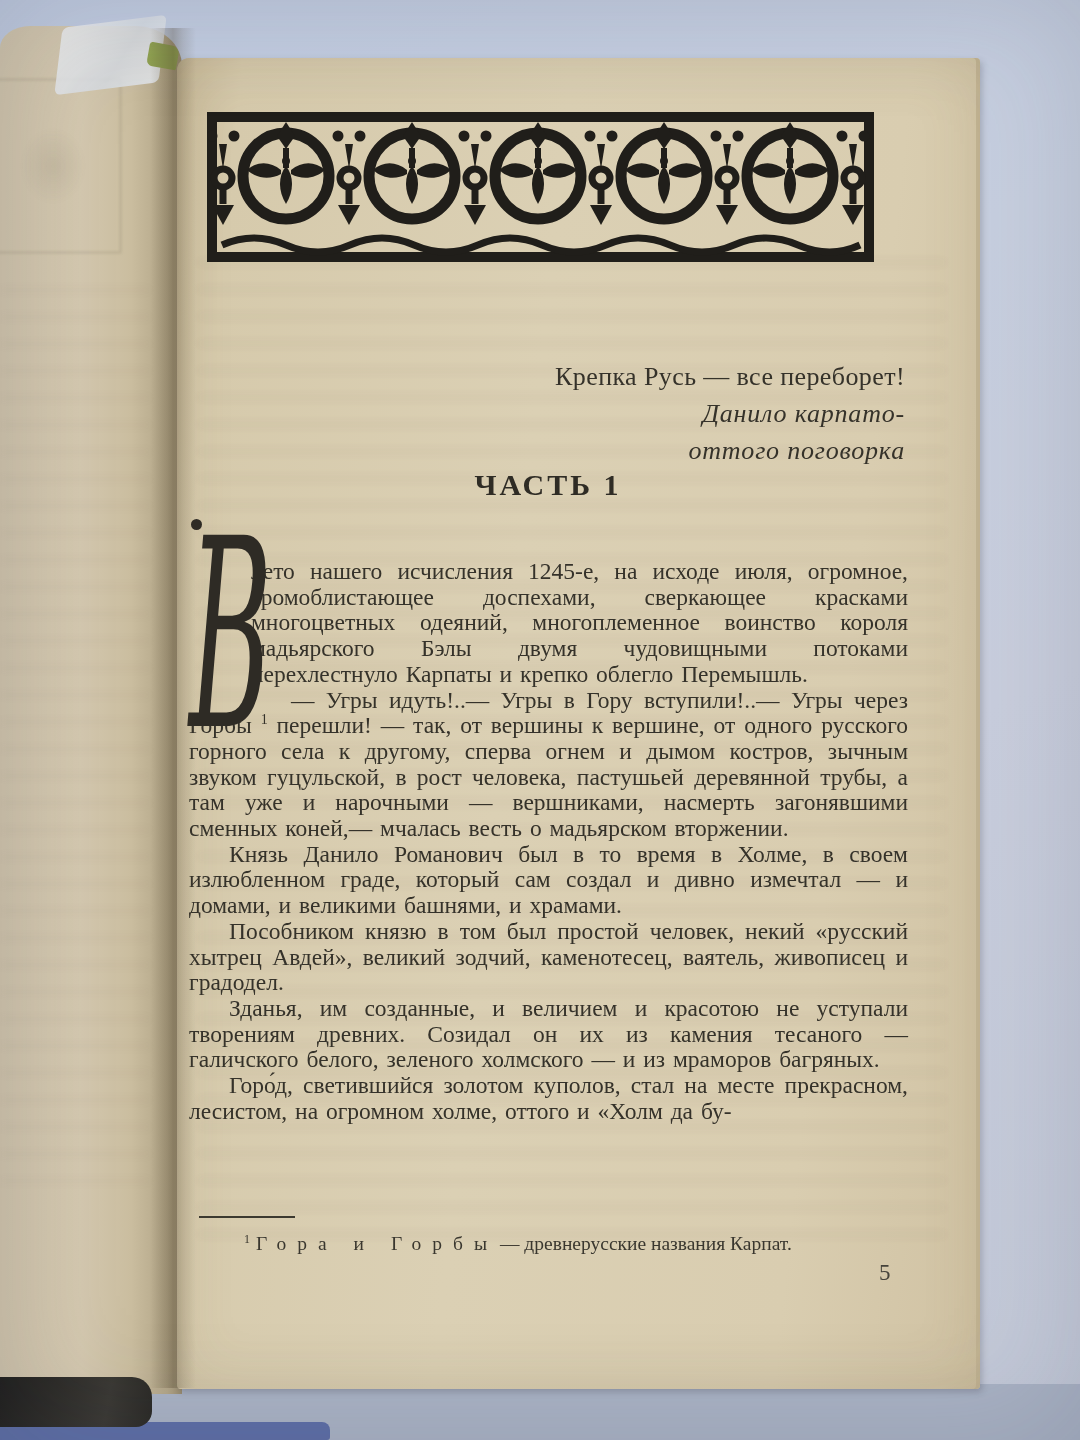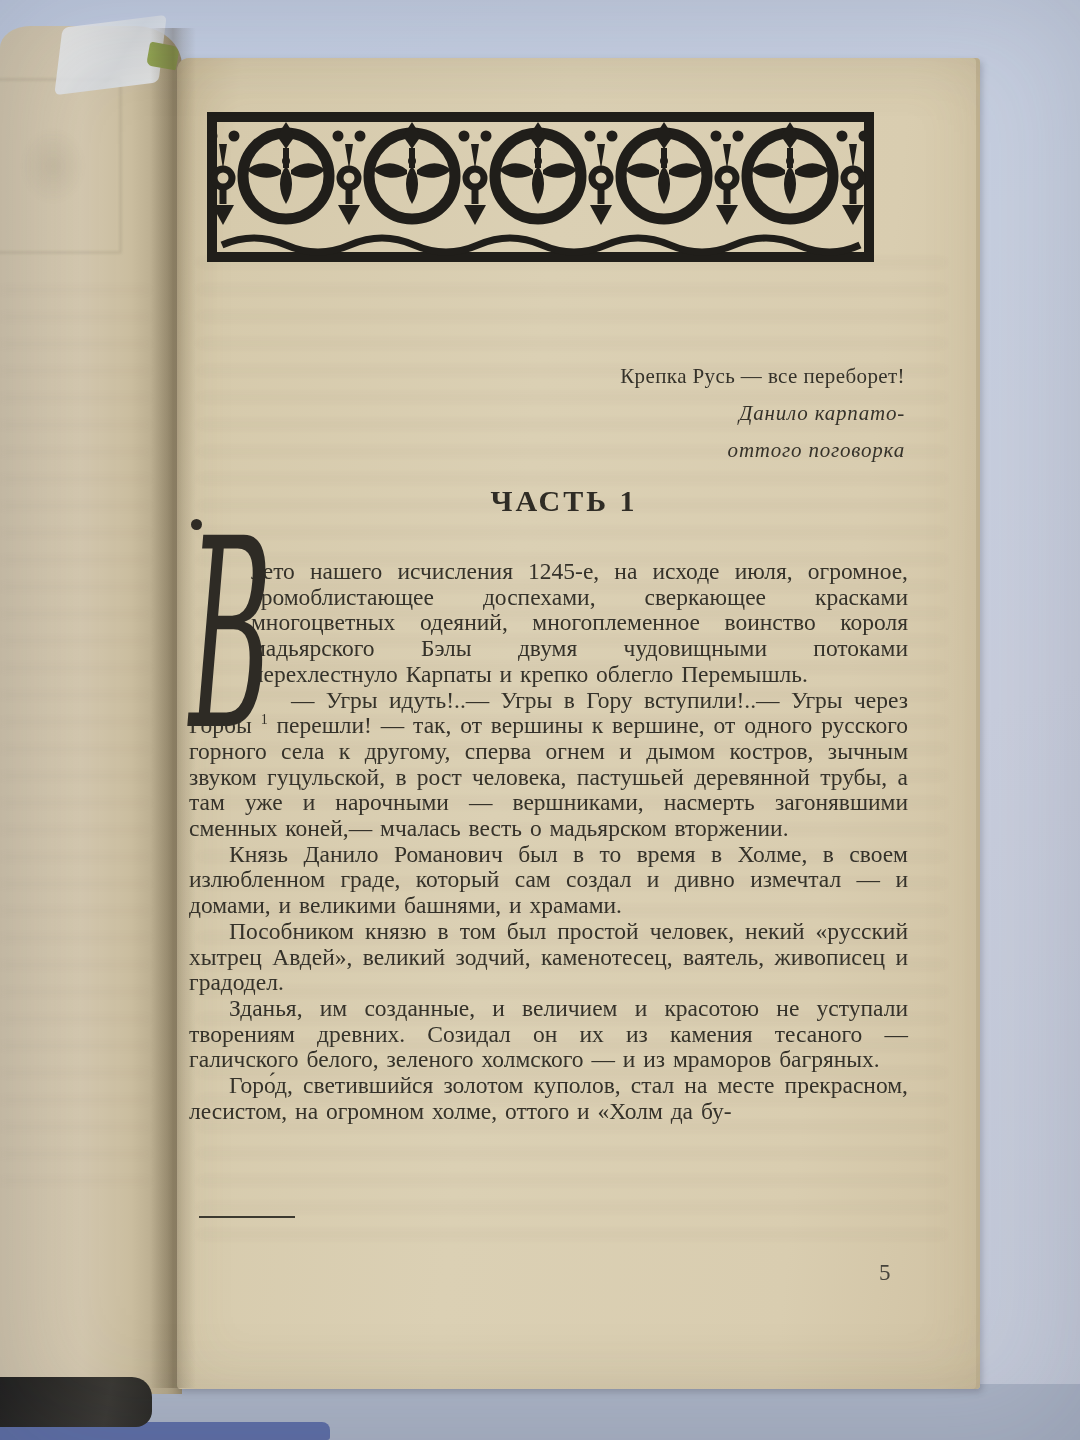--- a/index.html
+++ b/index.html
@@ -47,24 +47,24 @@
   .page{position:absolute;left:177px;top:58px;width:803px;height:1331px;z-index:10;
     background:linear-gradient(96deg,#c9bb9b 0%,#d6caac 7%,#dbd0b4 42%,#d9cdb0 78%,#d0c2a3 100%);
     border-radius:12px 4px 4px 4px;
     box-shadow:inset 0 0 60px rgba(120,100,60,.14), inset -4px 0 0 #c6b898, 2px 3px 6px rgba(60,60,70,.25);}
   .page .ghost{position:absolute;left:20px;top:200px;width:750px;height:990px;opacity:.85;pointer-events:none;
     background:repeating-linear-gradient(180deg,rgba(95,88,68,.05) 0 9px,transparent 9px 27px);filter:blur(4px);}
   
   .ornament{position:absolute;left:30px;top:54px;width:667px;height:150px;}
   
   .epigraph{position:absolute;left:330px;top:300px;width:398px;text-align:right;
-    font-size:21px;line-height:37px;color:var(--ink);letter-spacing:.4px;}
+    font-size:26px;line-height:37px;color:var(--ink);letter-spacing:.4px;}
   .epigraph .it{font-style:italic;letter-spacing:.8px;}
   
-  .heading{position:absolute;left:12px;top:410px;width:718px;margin:16px;text-align:center;
+  .heading{position:absolute;left:12px;top:410px;width:718px;margin:0;text-align:center;
     font-size:30px;font-weight:bold;letter-spacing:3px;color:#2f2c25;}
   
   .body-block{position:absolute;left:12px;top:501px;width:719px;
     font-size:23.5px;line-height:25.7px;color:var(--ink);text-align:justify;word-spacing:2px;}
   .para{margin:0;text-indent:40px;}
   .para.first{text-indent:0;position:relative;}
   .dropcap-float{float:left;width:62px;height:129px;}
   .dropcap{position:absolute;left:0px;top:-44px;display:block;
     font-family:"DejaVu Serif",serif;font-style:italic;font-weight:normal;
     font-size:205px;line-height:1;color:#2e2b25;
@@ -155,19 +155,21 @@
       </p>
       <p class="para"><span>— Угры идуть!..— Угры в Гору вступили!..— Угры через Горбы </span><sup class="fnref">1</sup><span> перешли! — так, от вершины к вершине, от одного русского горного села к другому, сперва огнем и дымом костров, зычным звуком гуцульской, в рост человека, пастушьей деревянной трубы, а там уже и нарочными — вершниками, насмерть загонявшими сменных коней,— мчалась весть о мадьярском вторжении.</span>
       </p>
       <p class="para">Князь Данило Романович был в то время в Холме, в своем излюбленном граде, который сам создал и дивно измечтал — и домами, и великими башнями, и храмами.</p>
       <p class="para">Пособником князю в том был простой человек, некий «русский хытрец Авдей», великий зодчий, каменотесец, ваятель, живописец и градодел.</p>
       <p class="para">Зданья, им созданные, и величием и красотою не уступали творениям древних. Созидал он их из камения тесаного — галичского белого, зеленого холмского — и из мраморов багряных.</p>
       <p class="para">Горо́д, светившийся золотом куполов, стал на месте прекрасном, лесистом, на огромном холме, оттого и «Холм да бу-</p>
     </div>
 
     <div class="footnote-rule"></div>
+    <p class="footnote"><sup>1</sup><span class="spaced">Гора и Горбы</span><span>— древнерусские названия Карпат.</span>
+    </p>
 
     <div class="pagenum">5</div>
   </div>
 
   <div class="gutter-shadow"></div>
   <div class="vignette"></div>
 </div>
 
 </body></html>

